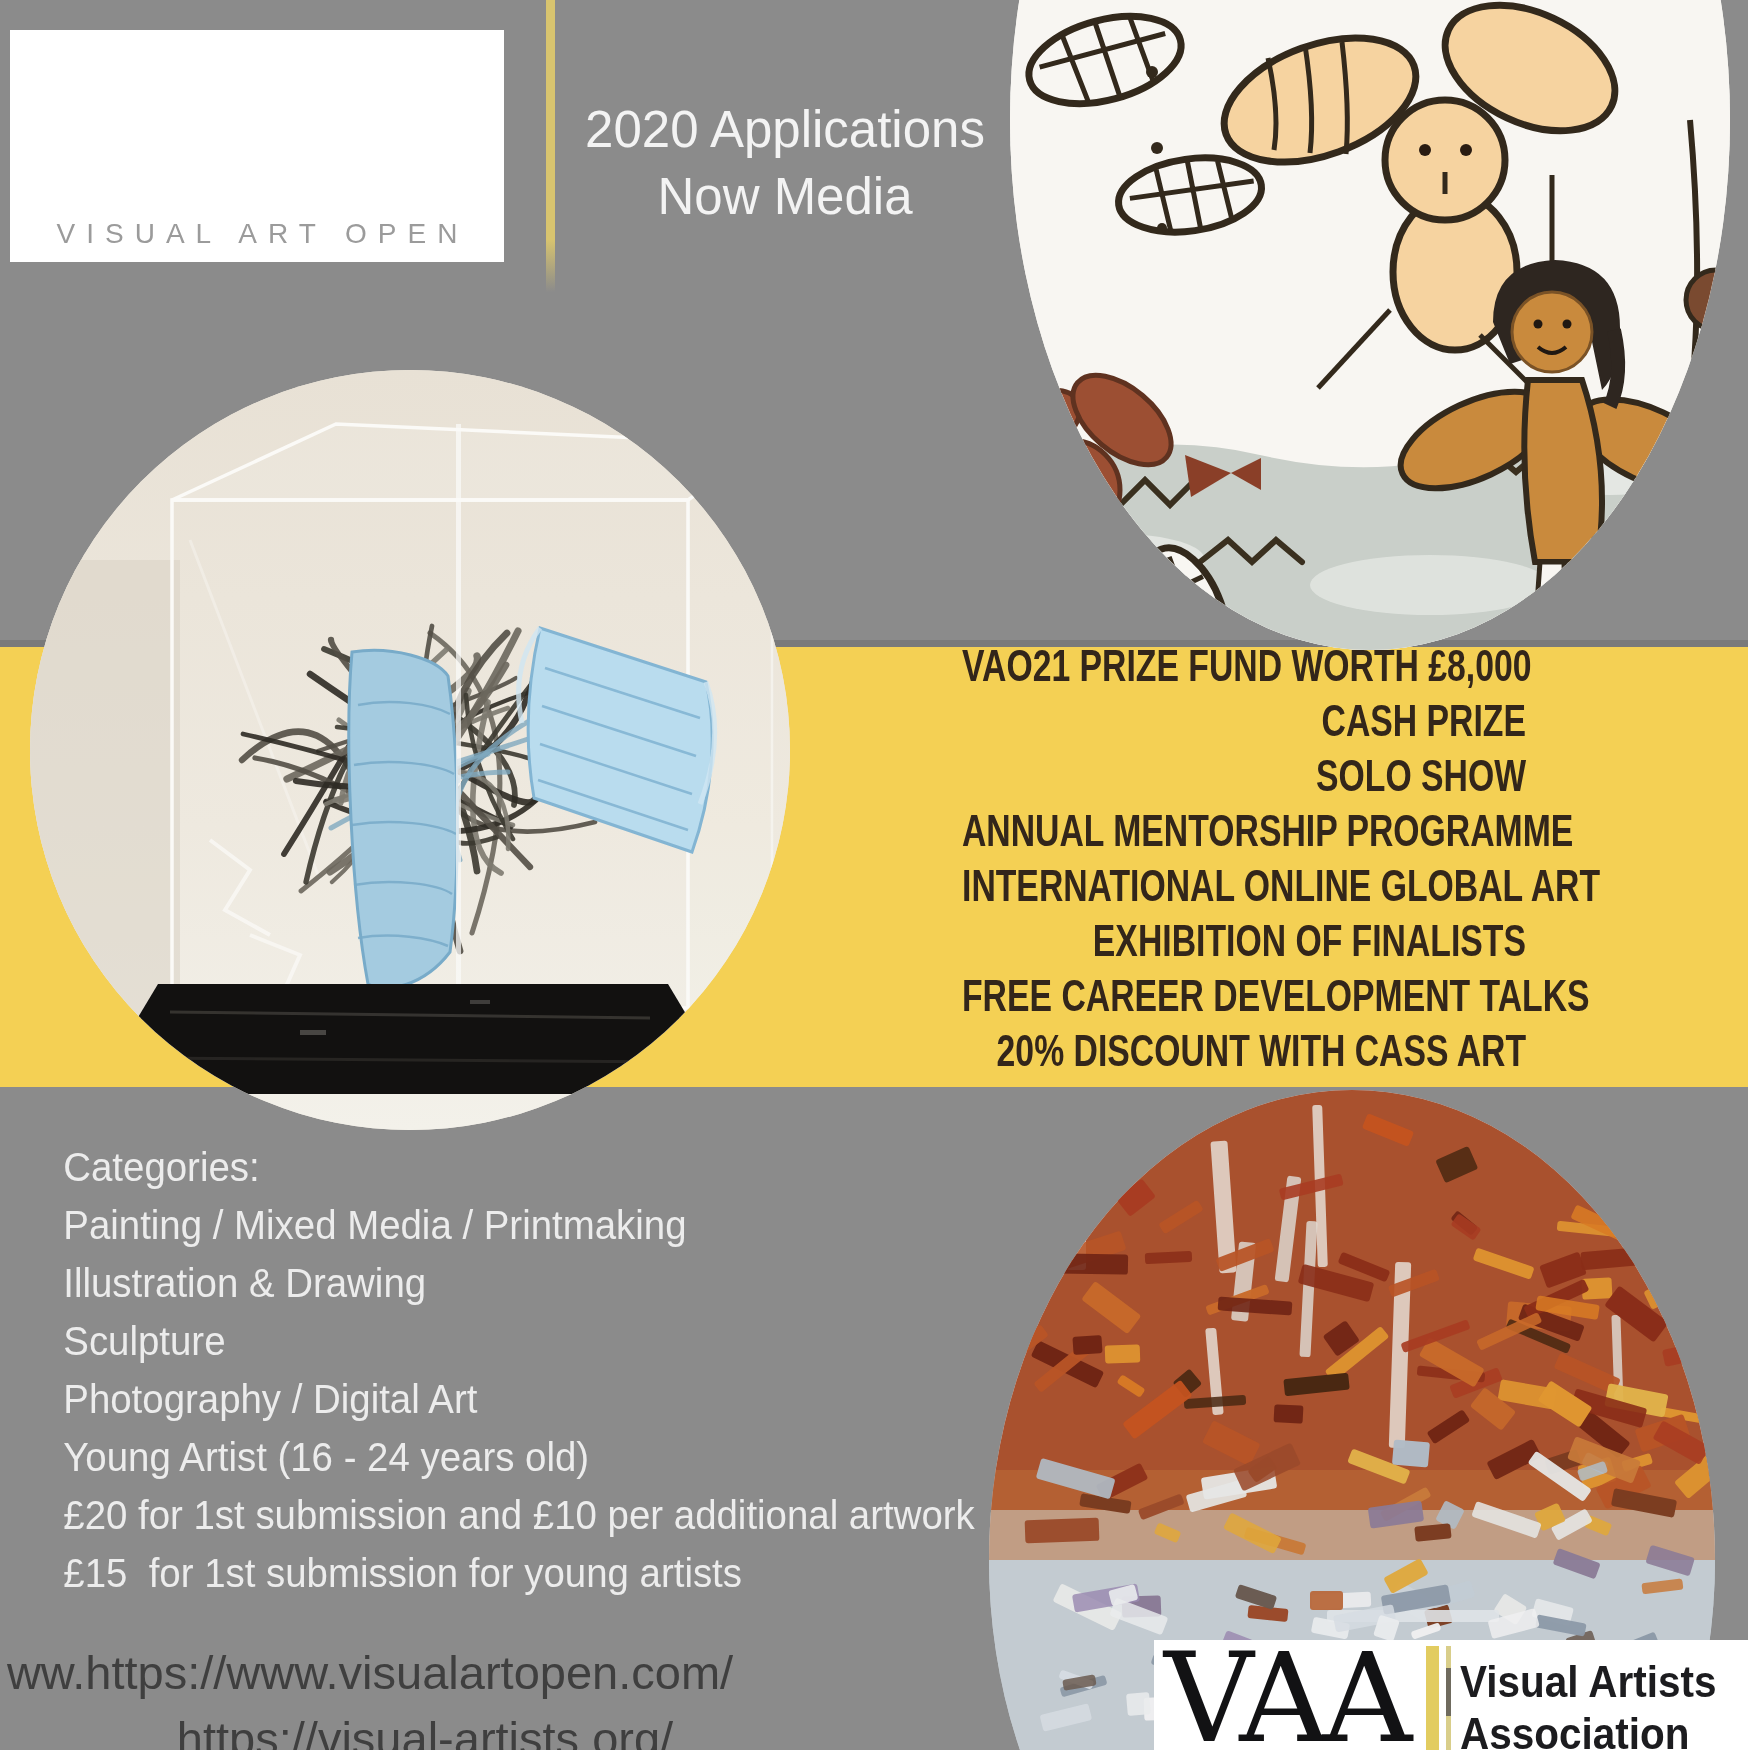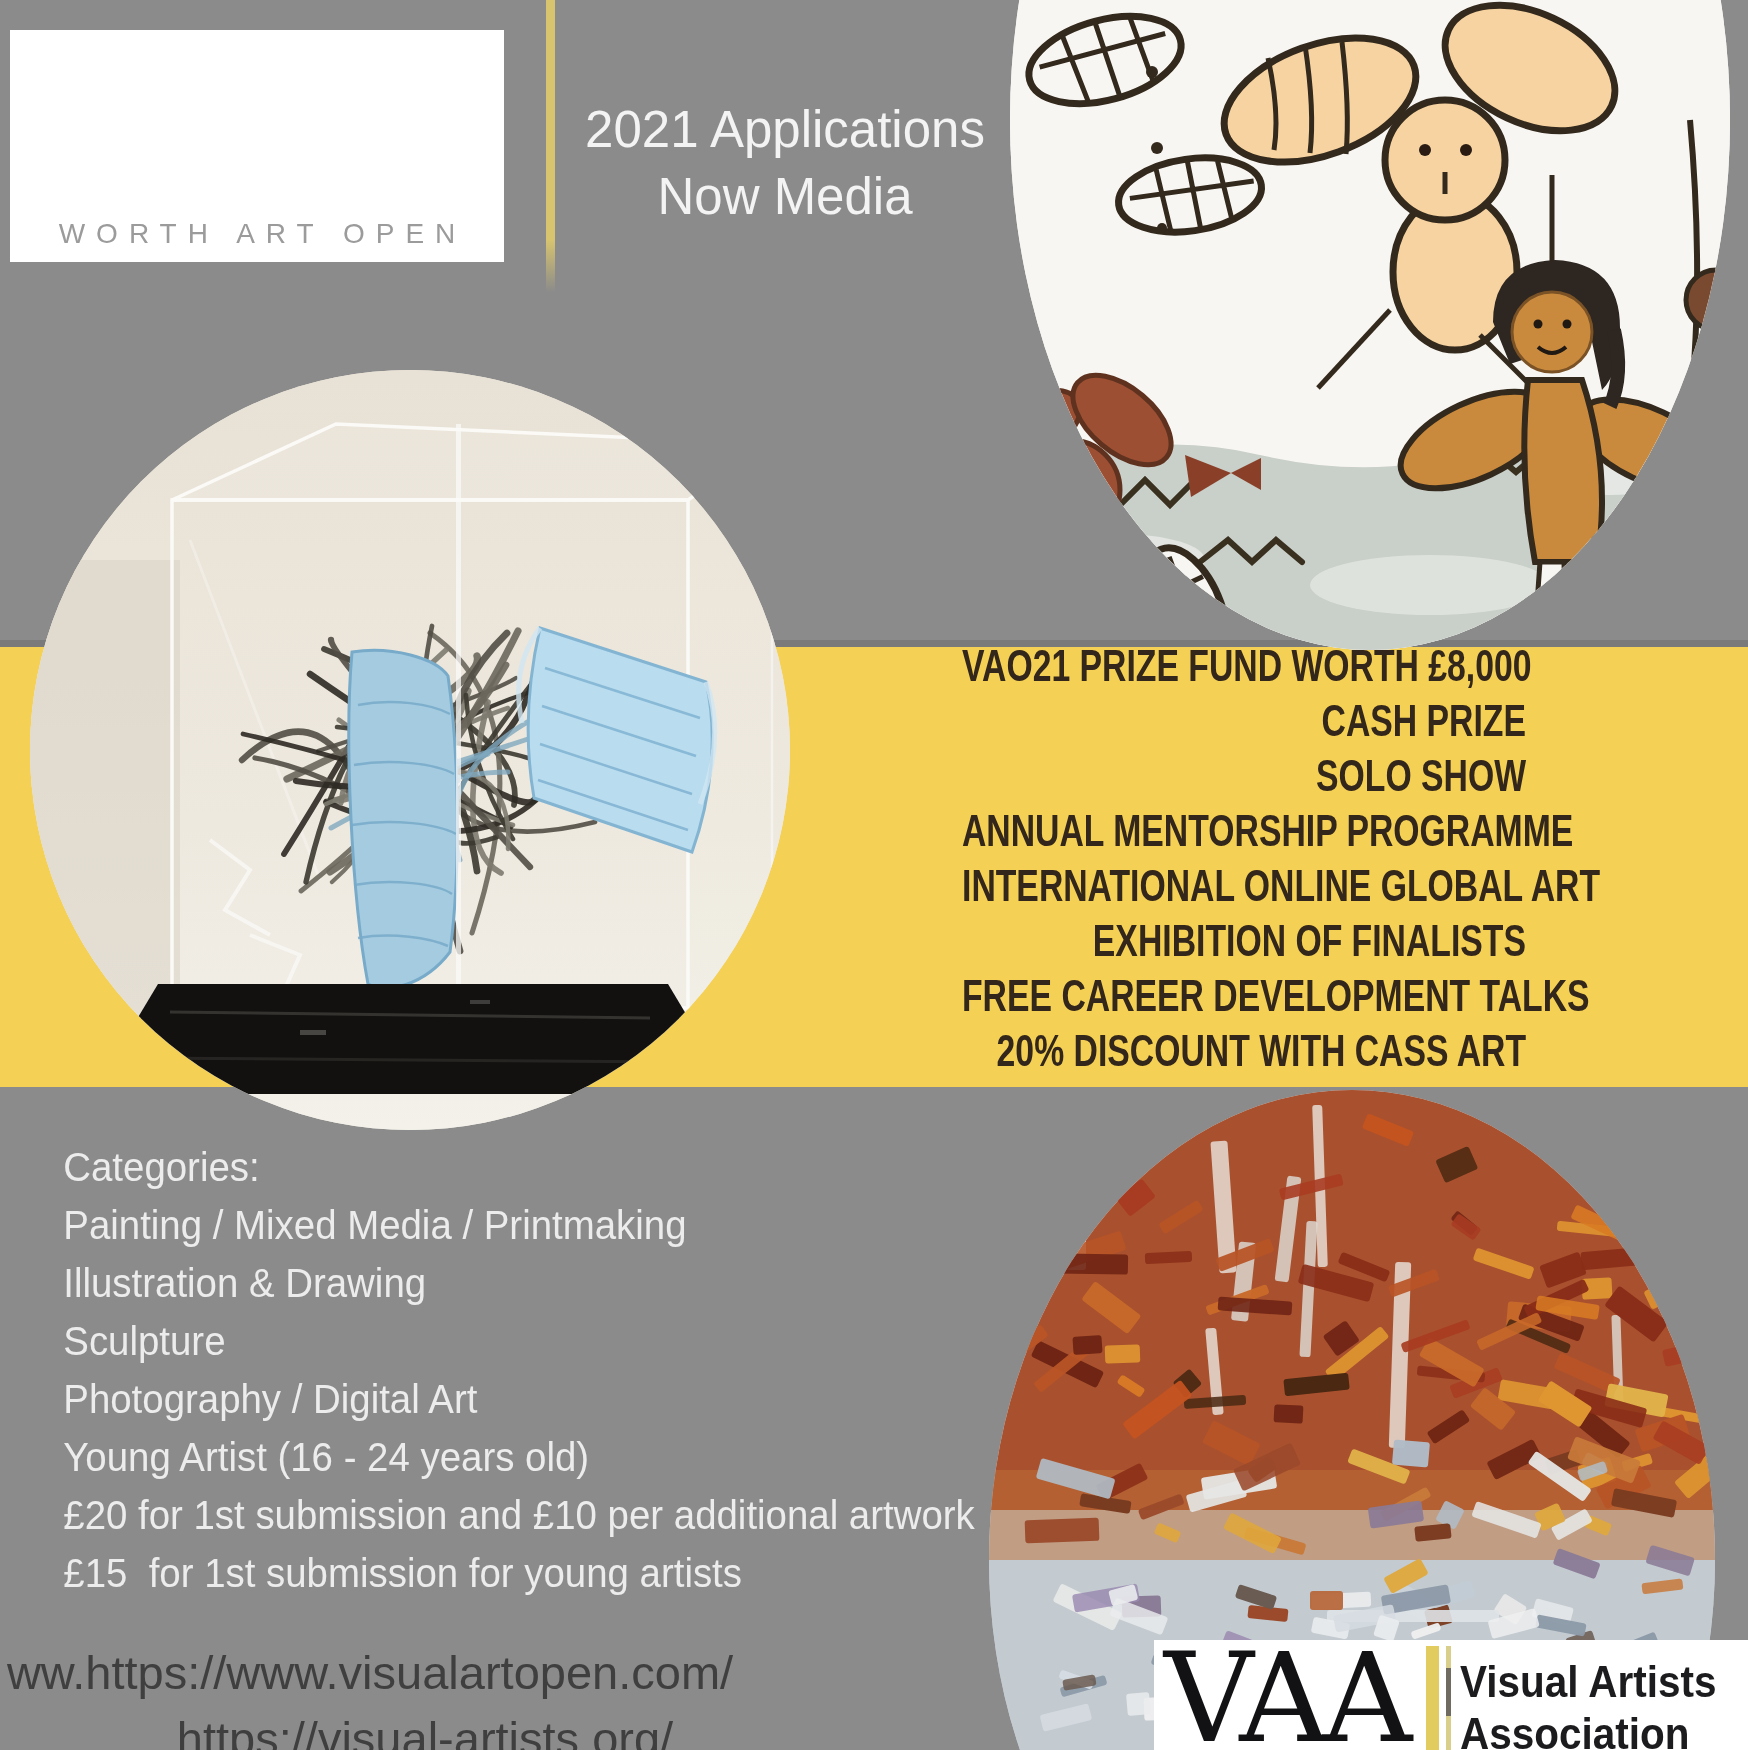--- a/index.html
+++ b/index.html
@@ -68,27 +68,27 @@
   .vaa-bar-dark{position:absolute;left:292px;top:28px;width:5px;height:48px;background:#6f6b5e;}
   .vaa-name{position:absolute;left:306px;top:16px;color:#1c1c1f;font-weight:700;
     font-size:44px;line-height:52px;transform:scaleX(0.92);transform-origin:0 0;white-space:pre;}
 </style>
 </head>
 <body>
 
 <div class="poster">
 
   <div class="abs vao-box">
-    <span class="vao-subtitle">WORTH ART OPEN</span>
+    <span class="vao-subtitle">VISUAL ART OPEN</span>
   </div>
 
   <div class="abs top-divider"></div>
 
   <div class="abs announce">
-    <div class="line">2021 Applications</div>
+    <div class="line">2020 Applications</div>
     <div class="line">Now Media</div>
   </div>
 
   <div class="abs band-shadow"></div>
   <div class="abs yellow-band"></div>
   <div class="abs prize">
     <div class="line">VAO21 PRIZE FUND WORTH £8,000</div>
     <div class="line">CASH PRIZE</div>
     <div class="line">SOLO SHOW</div>
     <div class="line">ANNUAL MENTORSHIP PROGRAMME</div>

